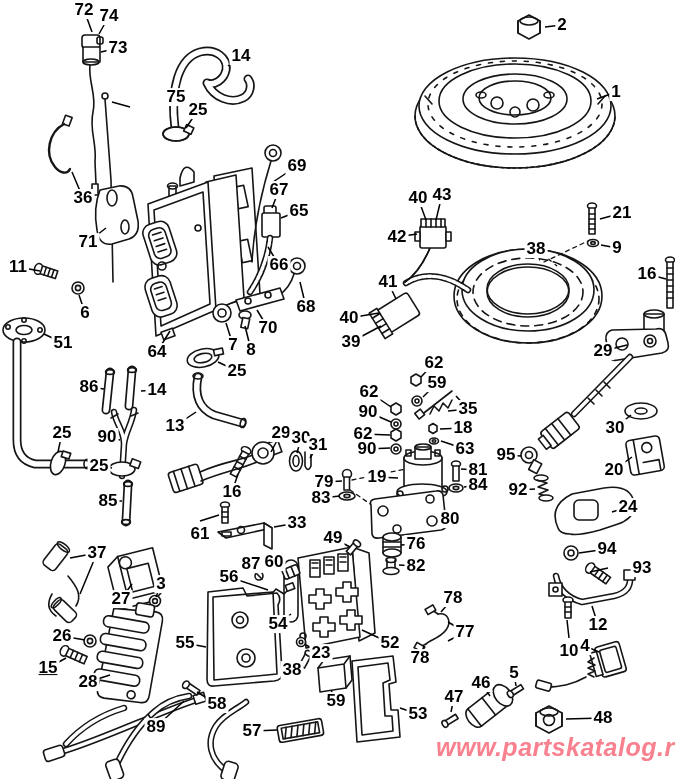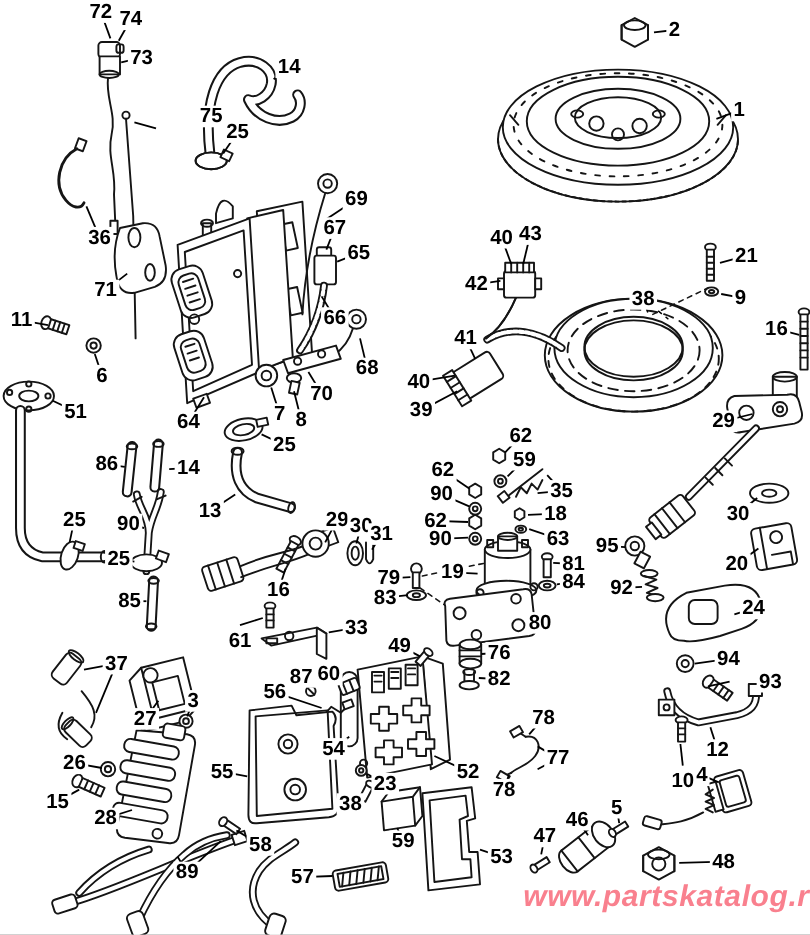--- a/index.html
+++ b/index.html
@@ -687,21 +687,21 @@
       <div class="part-label" style="left: 97px; top: 553px;">37</div>
       <div class="part-label" style="left: 121px; top: 599px;">27</div>
       <div class="part-label" style="left: 161px; top: 584px;">3</div>
       <div class="part-label" style="left: 251px; top: 564px;">87</div>
       <div class="part-label" style="left: 274px; top: 562px;">60</div>
       <div class="part-label" style="left: 229px; top: 577px;">56</div>
       <div class="part-label" style="left: 333px; top: 538px;">49</div>
       <div class="part-label" style="left: 278px; top: 624px;">54</div>
       <div class="part-label" style="left: 185px; top: 643px;">55</div>
       <div class="part-label" style="left: 62px; top: 636px;">26</div>
-      <div class="part-label" style="left: 48px; top: 668px;">15</div>
+      <div class="part-label" style="left: 48px; top: 668px; text-decoration: underline;">15</div>
       <div class="part-label" style="left: 88px; top: 682px;">28</div>
       <div class="part-label" style="left: 321px; top: 653px;">23</div>
       <div class="part-label" style="left: 292px; top: 670px;">38</div>
       <div class="part-label" style="left: 336px; top: 701px;">59</div>
       <div class="part-label" style="left: 390px; top: 643px;">52</div>
       <div class="part-label" style="left: 217px; top: 704px;">58</div>
       <div class="part-label" style="left: 156px; top: 727px;">89</div>
       <div class="part-label" style="left: 252px; top: 731px;">57</div>
       <div class="part-label" style="left: 418px; top: 714px;">53</div>
       <div class="part-label" style="left: 416px; top: 544px;">76</div>

